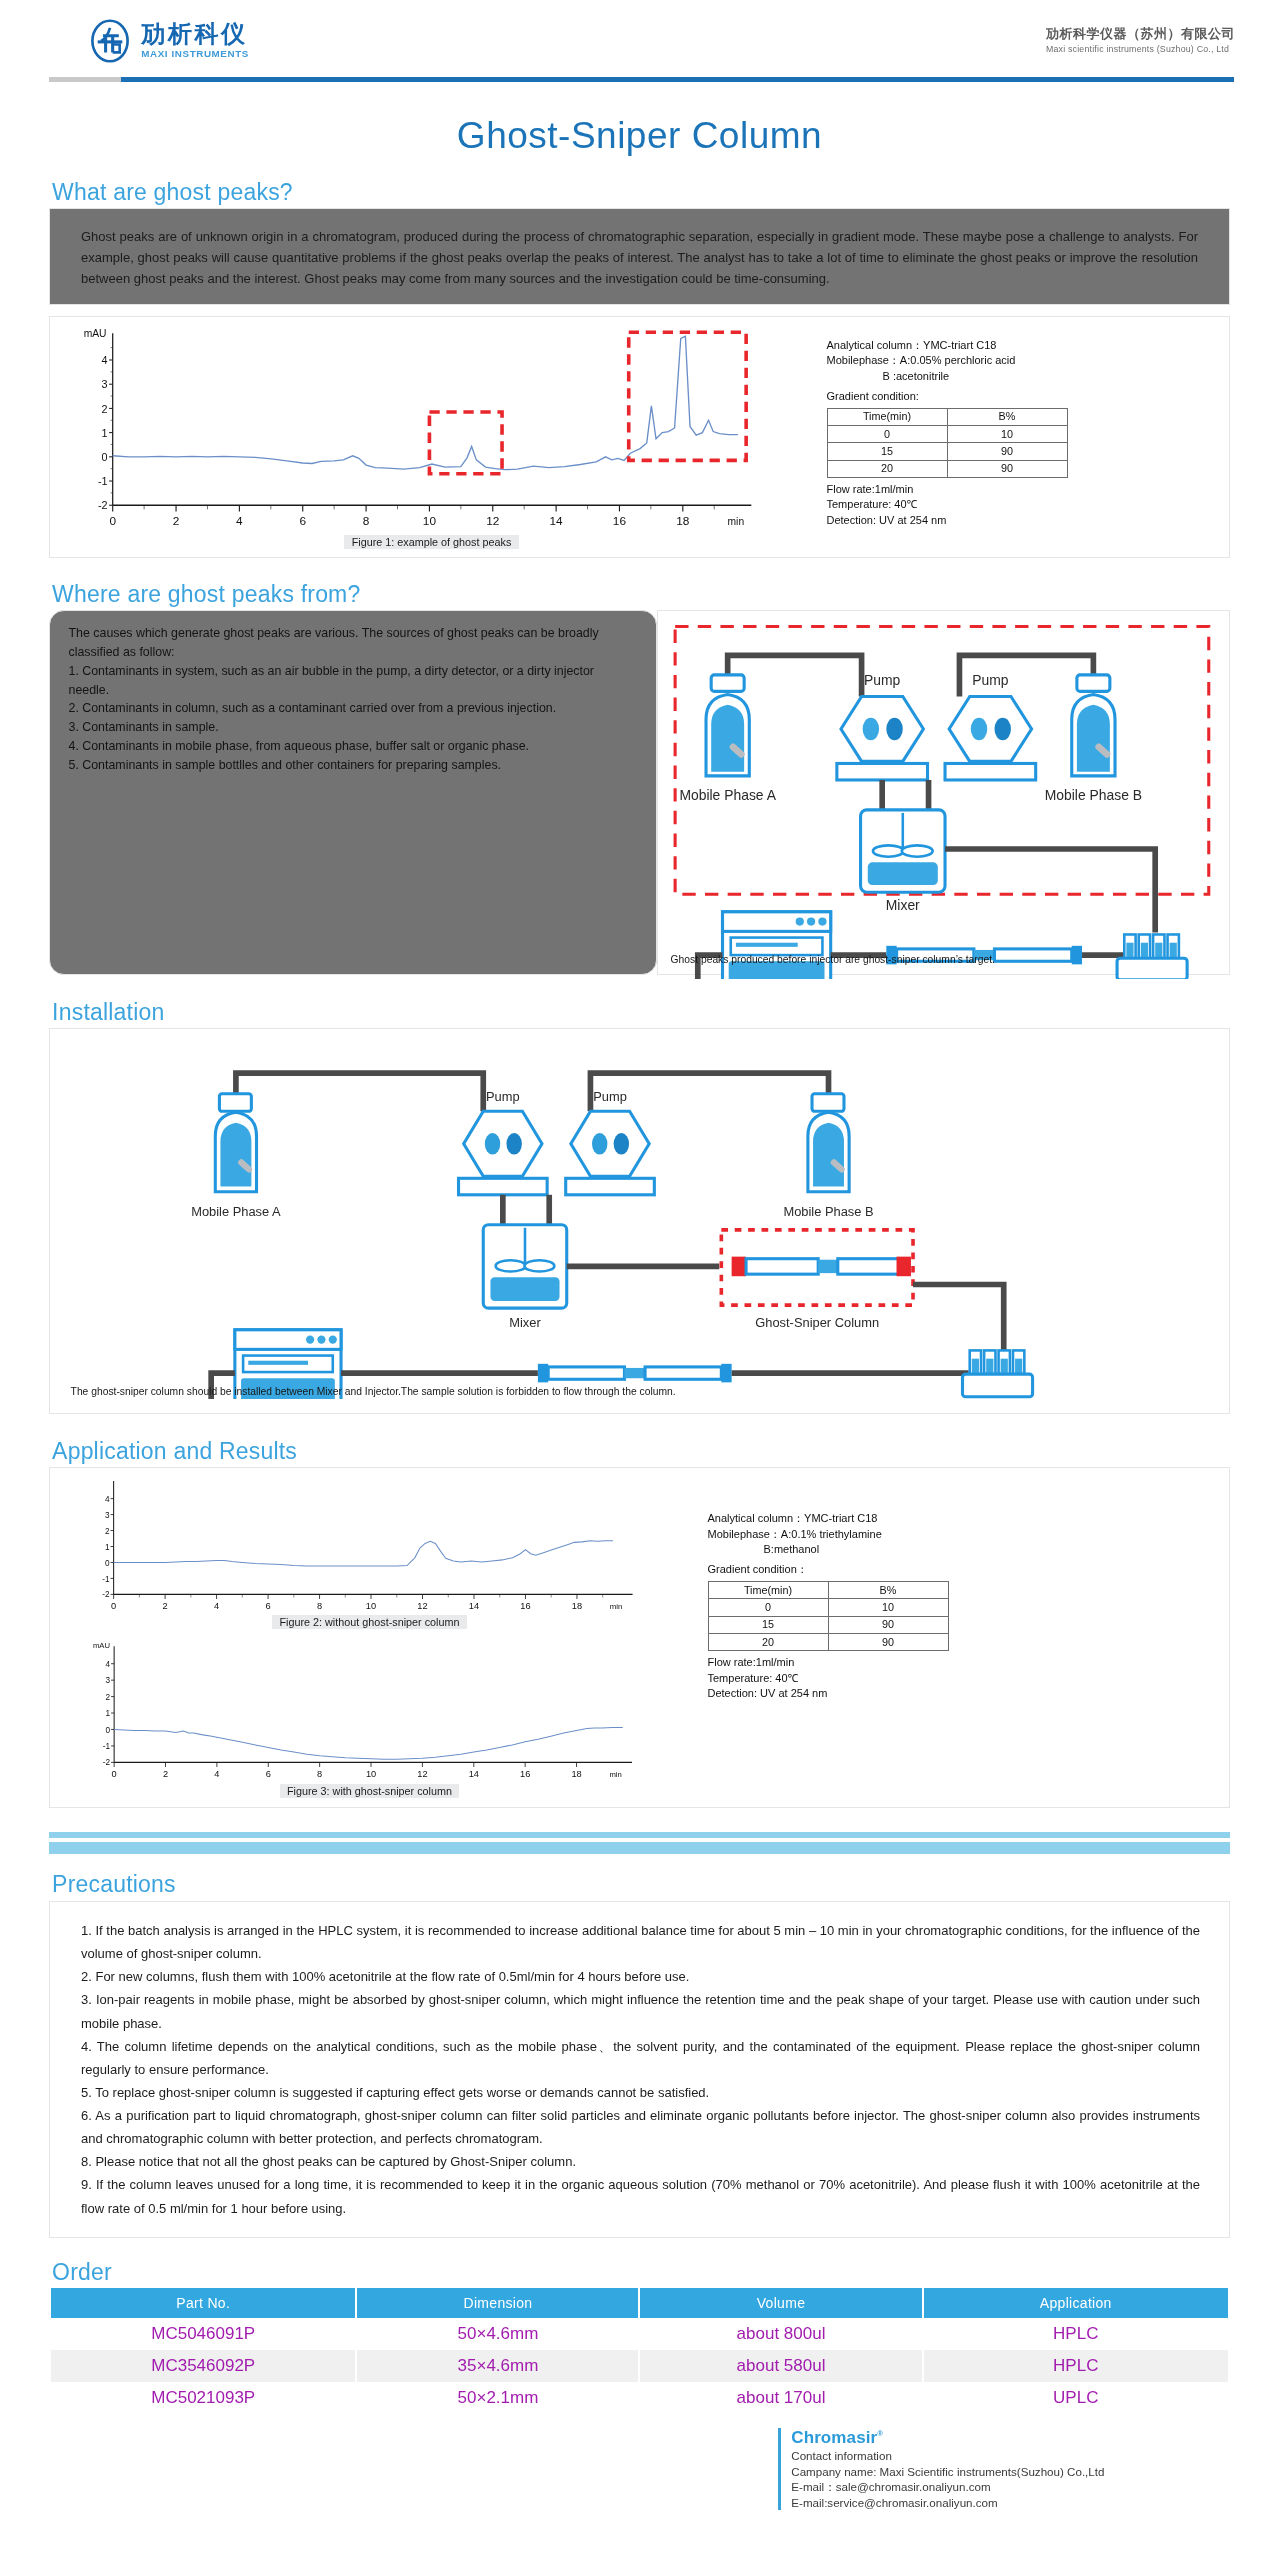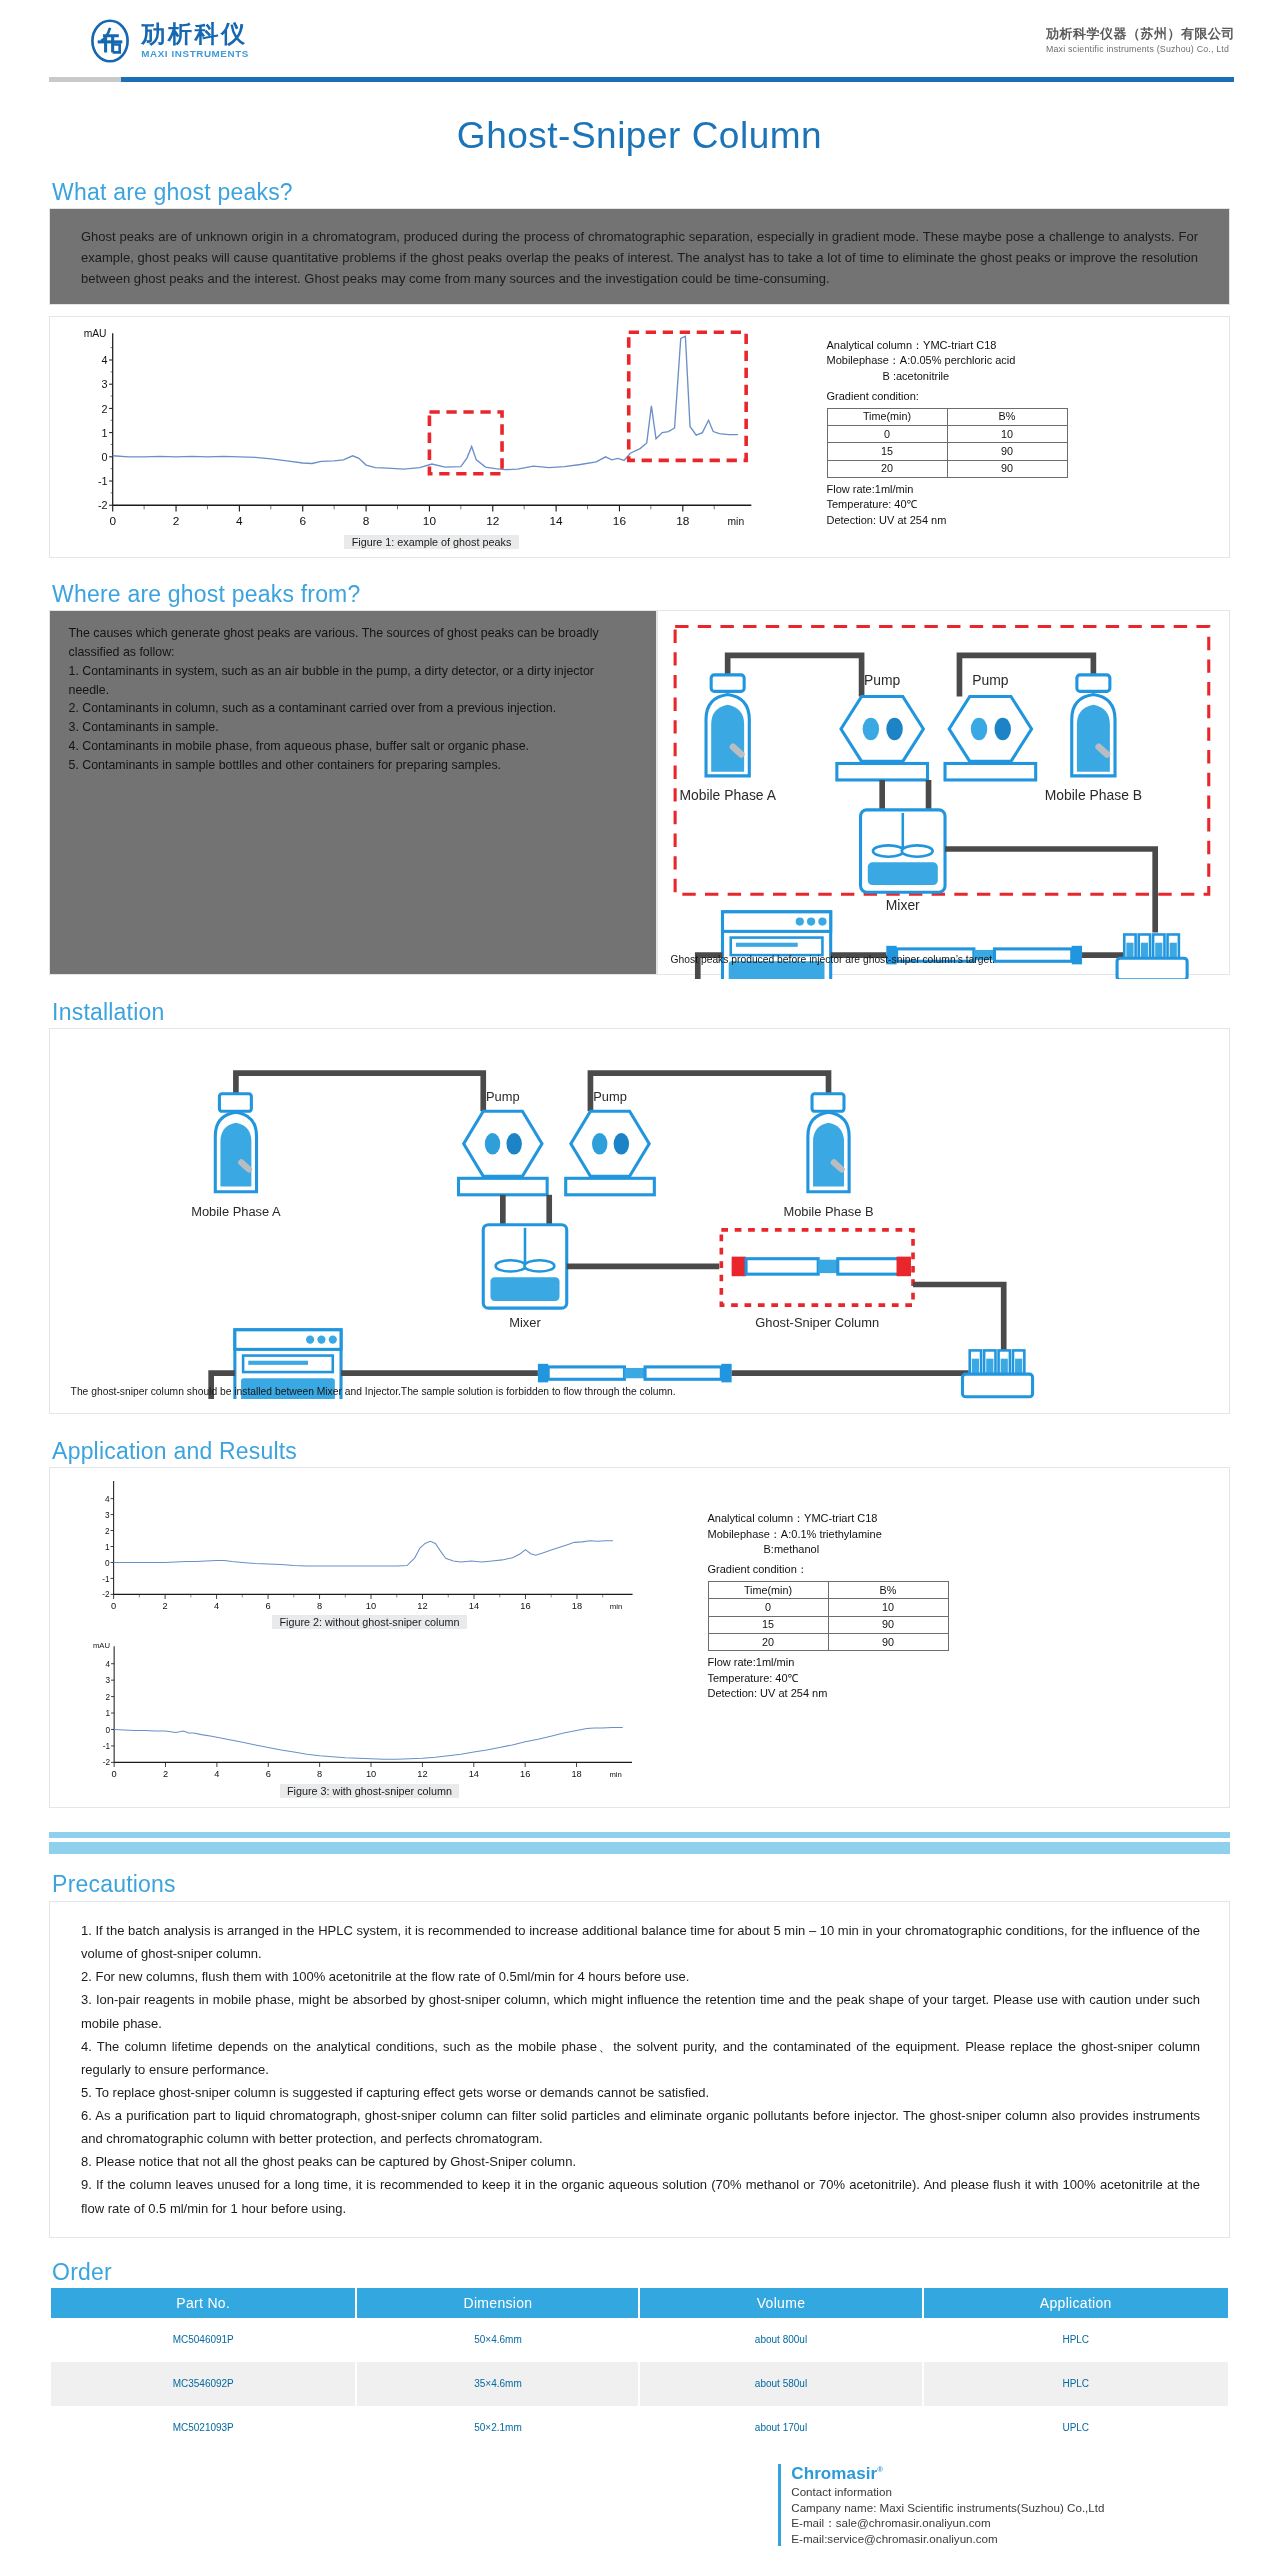--- a/index.html
+++ b/index.html
@@ -71,21 +71,21 @@
   .dbl-bar .b1 { height: 5.7px; background: #8fd0ed; }
   .dbl-bar .b2 { height: 12.4px; background: #8fd0ed; margin-top: 3.6px; }
 
   
   table.order { width: 100%; border-collapse: separate; border-spacing: 2.1px 0; }
   table.order th {
     background: #33a7e0; color: #ffffff; font-size: 14px; font-weight: normal;
     height: 30px; letter-spacing: 0.3px;
   }
   table.order td {
-    font-size: 10px; color: #0369a1; text-align: center; height: 44px; background: #ffffff;
+    font-size: 17px; color: #a21caf; text-align: center; height: 32px; background: #ffffff;
   }
   table.order tr.alt td { background: #f0f0f0; }
 
   
   .footer { position: relative; margin: 0 49px; padding-top: 14.4px; }
   .footer-inner { margin-left: 729px; border-left: 3.1px solid #37a3dd; padding-left: 10.3px; }
   .brand { color: #2a9ad8; font-size: 17px; font-weight: bold; letter-spacing: 0.1px; }
   .brand sup { font-size: 7.7px; vertical-align: super; }
   .f-line { font-size: 11.6px; color: #3a3a3a; line-height: 1.34; }
 </style>
@@ -242,21 +242,21 @@
         <div>Temperature: 40℃</div>
         <div>Detection: UV at 254 nm</div>
       </div>
     </div>
   </div>
 </div>
 
 <div class="section" style="margin-top:23px;">
   <div class="sec-head">Where are ghost peaks from?</div>
   <div style="display:flex;align-items:stretch;">
-    <div class="panel" style="width:611px;padding:13.4px 20.6px 10.3px 18.5px;">
+    <div class="panel" style="width:611px;padding:13.4px 20.6px 10.3px 18.5px;border-radius:15px;">
       <div style="font-size:12.4px;line-height:1.52;color:#141414;">
         <div>The causes which generate ghost peaks are various. The sources of ghost peaks can be broadly classified as follow:</div>
         <div>1. Contaminants in system, such as an air bubble in the pump, a dirty detector, or a dirty injector needle.</div>
         <div>2. Contaminants in column, such as a contaminant carried over from a previous injection.</div>
         <div>3. Contaminants in sample.</div>
         <div>4. Contaminants in mobile phase, from aqueous phase, buffer salt or organic phase.</div>
         <div>5. Contaminants in sample bottlles and other containers for preparing samples.</div>
       </div>
     </div>
     <div class="panel-white" style="flex:1;padding:7.2px 12.4px 5.2px 12.4px;">

